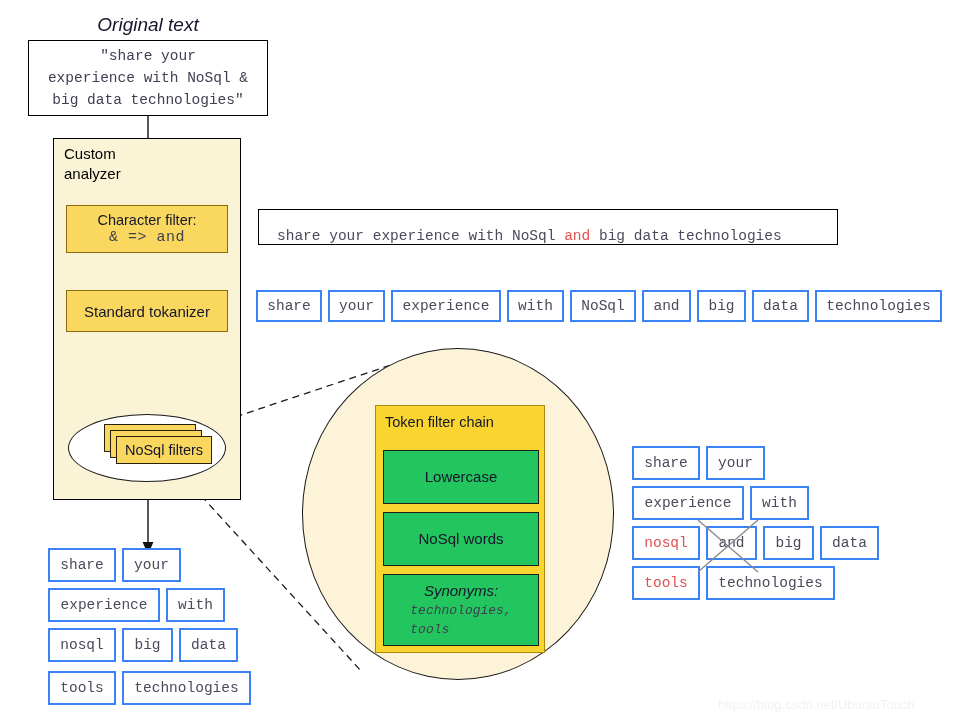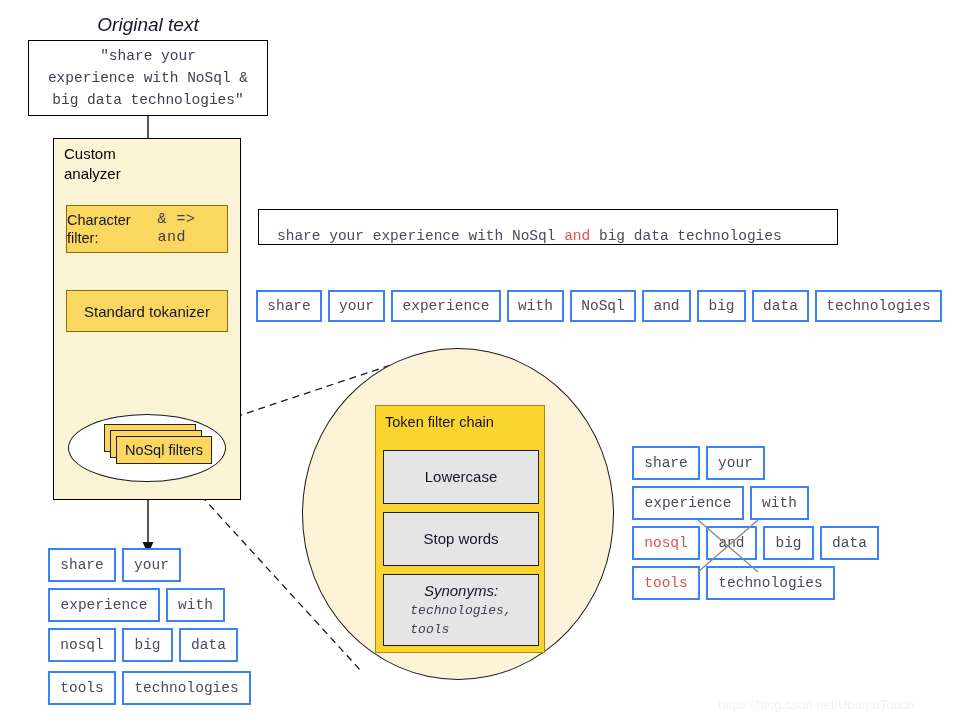--- a/index.html
+++ b/index.html
@@ -53,21 +53,21 @@
   #analyzer-title{
     left:64px;top:144px;width:120px;
     font-size:15px;line-height:20px;
     color:#000000;
   }
 
   
   .ybox{
     background:#fad860;
     border:1px solid #8a6d0b;
-    display:flex;flex-direction:row;
+    display:flex;flex-direction:column;
     align-items:center;justify-content:center;
   }
   #charfilter-box{left:66px;top:205px;width:162px;height:48px;}
   #charfilter-box .t1{font-size:14.5px;color:#15152b;line-height:18px;}
   #charfilter-box .t2{
     font-family:"Liberation Mono", monospace;font-size:15px;
     color:#3f3f52;line-height:18px;letter-spacing:0.5px;
   }
   #tokenizer-box{left:66px;top:290px;width:162px;height:42px;}
   #tokenizer-box .t1{font-size:15px;color:#15152b;}
@@ -99,21 +99,21 @@
   #chain-box{
     left:375px;top:405px;width:170px;height:248px;
     background:#fad52f;
     border:1.2px solid #a98a10;
   }
   #chain-title{
     left:385px;top:414px;
     font-size:14.5px;color:#15152b;
   }
   .chain-item{
-    background:#e5e5e5;border:1px solid #1f1f1f;
+    background:#22c55e;border:1px solid #1f1f1f;
     position:absolute;left:383px;width:154px;
     display:flex;flex-direction:column;
     align-items:center;justify-content:center;
   }
   #chain-lowercase{top:450px;height:52px;}
   #chain-stopwords{top:512px;height:52px;}
   #chain-synonyms{top:574px;height:70px;font-style:italic;}
   .chain-item .big{font-size:15px;color:#15152b;line-height:20px;}
   .chain-item .sub{
     font-family:"Liberation Mono", monospace;
@@ -251,21 +251,21 @@
     </div>
 
   <div class="abs" id="big-ellipse"></div>
   <div class="abs" id="chain-box"></div>
   <div class="abs label-sans" id="chain-title">Token filter chain</div>
 
   <div class="chain-item" id="chain-lowercase">
     <div class="big">Lowercase</div>
   </div>
   <div class="chain-item" id="chain-stopwords">
-    <div class="big">Stop words</div>
+    <div class="big">NoSql words</div>
   </div>
   <div class="chain-item" id="chain-synonyms">
     <div class="big">Synonyms:</div>
     <div class="sub" style="white-space:pre;">technologies,
 tools</div>
   </div>
 
   <div id="analyzer-output-chips">
       <div class="chip" style="left: 48px; top: 548px; width: 68px; height: 34px;">
         <span>share</span>

